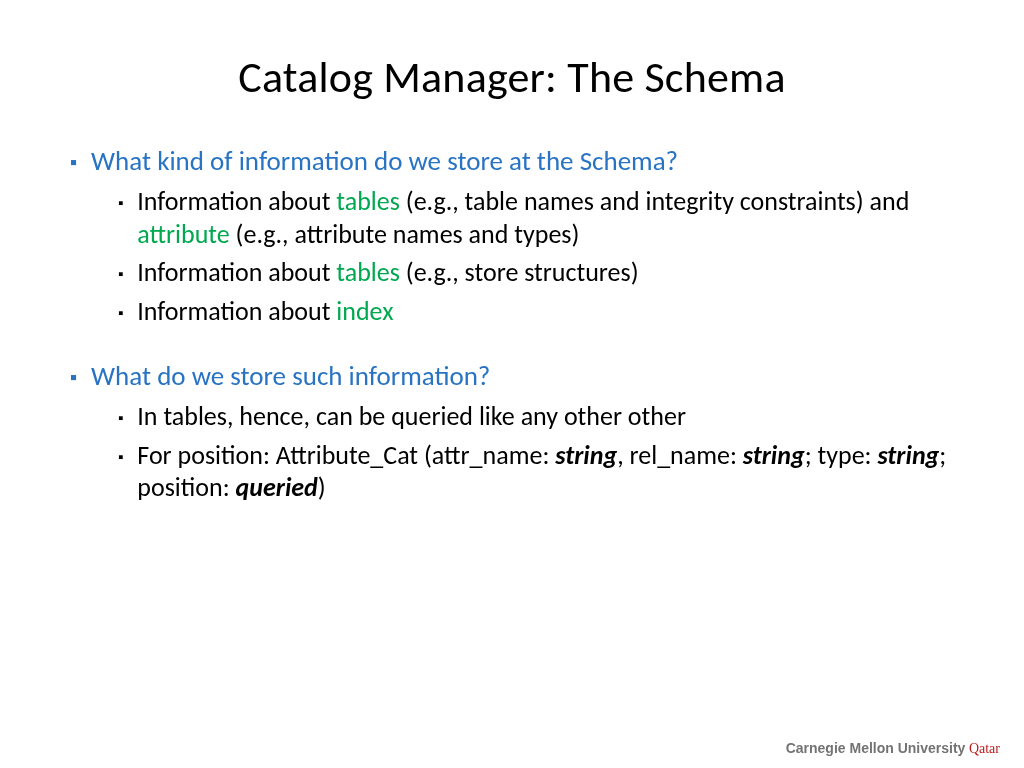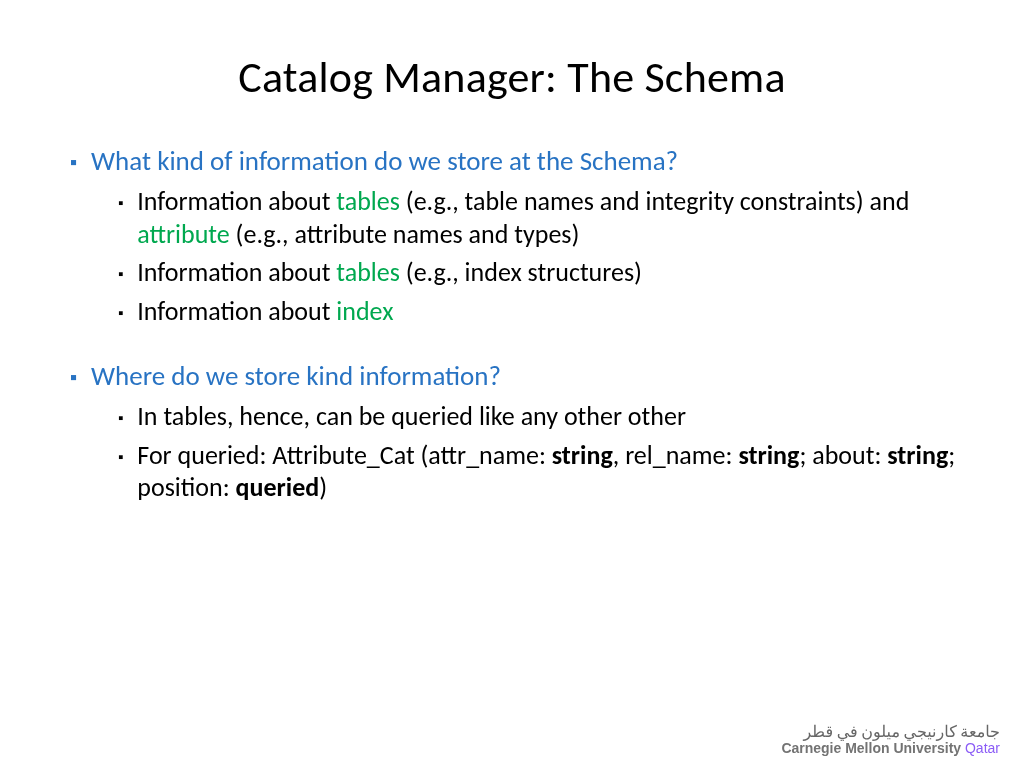--- a/index.html
+++ b/index.html
@@ -51,39 +51,39 @@
   }
   .sub .bullet {
     color: #000;
     font-size: 15px;
     margin-right: 14px;
     margin-top: 9px;
     flex-shrink: 0;
   }
   .gap { height: 26px; }
   .green { color: #00a84f; }
-  .bold { font-weight: bold; }
+  .bold { font-weight: bold; font-style: italic; }
   .logo {
     position: absolute;
     right: 24px;
     bottom: 12px;
     text-align: right;
     line-height: 1;
   }
   .logo .arabic {
     font-size: 16px;
     color: #666;
     letter-spacing: 1px;
     margin-bottom: 1px;
   }
   .logo .en {
     font-size: 14px;
   }
   .logo .cmu { color: #737373; font-weight: bold; font-family: Liberation Sans, sans-serif; }
-  .logo .qatar { color: #8b5cf6; font-family: Liberation Sans, sans-serif; }
+  .logo .qatar { color: #b91c1c; font-family: Liberation Serif, serif; }
 </style>
 </head>
 <body>
 
 <div class="slide">
   <h1 class="title">Catalog Manager: The Schema</h1>
 
   <div class="content">
 
     <div class="q">
@@ -94,51 +94,50 @@
     <div class="sub">
       <span class="bullet">▪</span>
       <span>
         <span>Information about </span><span class="green">tables</span><span> (e.g., table names and integrity constraints) and </span><span class="green">attribute</span><span> (e.g., attribute names and types)</span>
       </span>
     </div>
 
     <div class="sub">
       <span class="bullet">▪</span>
       <span>
-        <span>Information about </span><span class="green">tables</span><span> (e.g., index structures)</span>
+        <span>Information about </span><span class="green">tables</span><span> (e.g., store structures)</span>
       </span>
     </div>
 
     <div class="sub">
       <span class="bullet">▪</span>
       <span>
         <span>Information about </span><span class="green">index</span>
       </span>
     </div>
 
     <div class="gap"></div>
 
     <div class="q">
       <span class="bullet">▪</span>
-      <span>Where do we store kind information?</span>
+      <span>What do we store such information?</span>
     </div>
 
     <div class="sub">
       <span class="bullet">▪</span>
       <span>In tables, hence, can be queried like any other other</span>
     </div>
 
     <div class="sub">
       <span class="bullet">▪</span>
       <span>
-        <span>For queried: Attribute_Cat (attr_name: </span><span class="bold">string</span><span>, rel_name: </span><span class="bold">string</span><span>; about: </span><span class="bold">string</span><span>; position: </span><span class="bold">queried</span><span>)</span>
+        <span>For position: Attribute_Cat (attr_name: </span><span class="bold">string</span><span>, rel_name: </span><span class="bold">string</span><span>; type: </span><span class="bold">string</span><span>; position: </span><span class="bold">queried</span><span>)</span>
       </span>
     </div>
 
   </div>
 
   <div class="logo">
-    <div class="arabic">جامعة كارنيجي ميلون في قطر</div>
     <div class="en">
       <span class="cmu">Carnegie Mellon University</span><span class="qatar"> Qatar</span>
     </div>
   </div>
 </div>
 
 </body></html>

